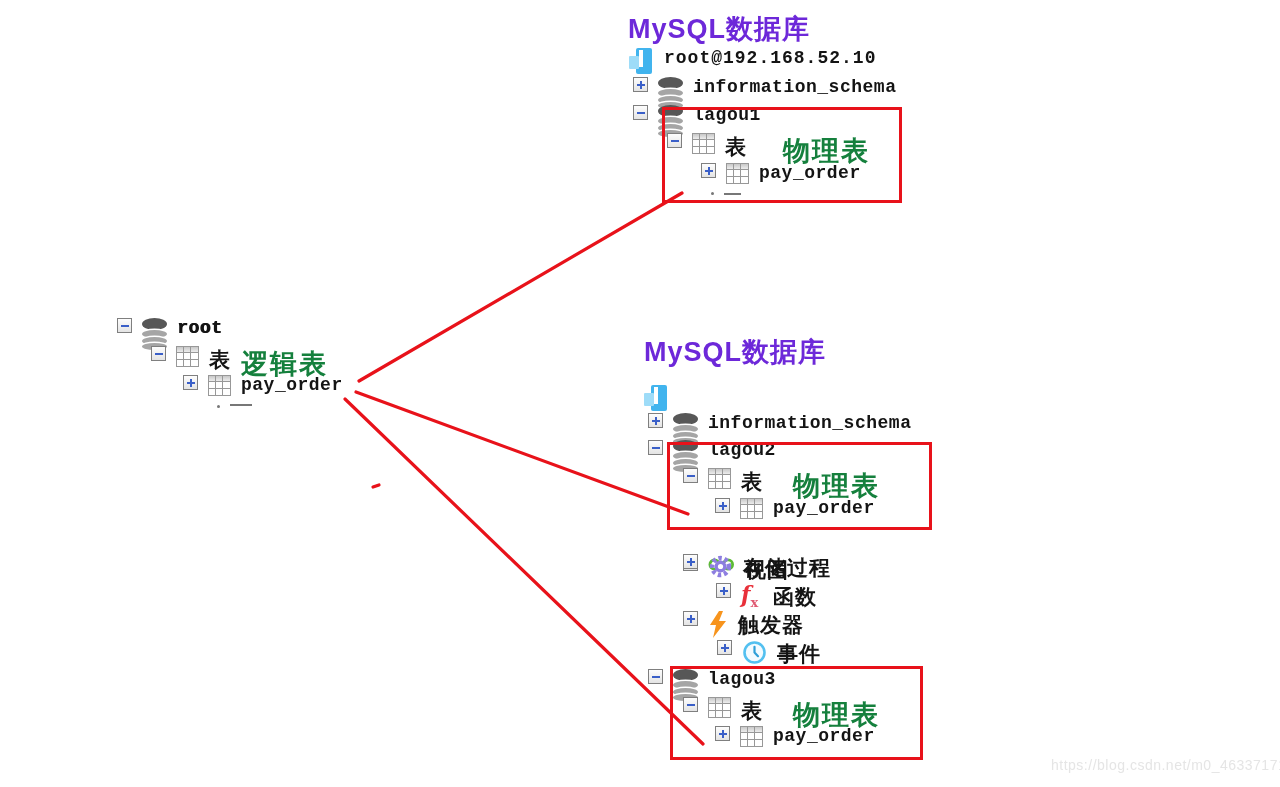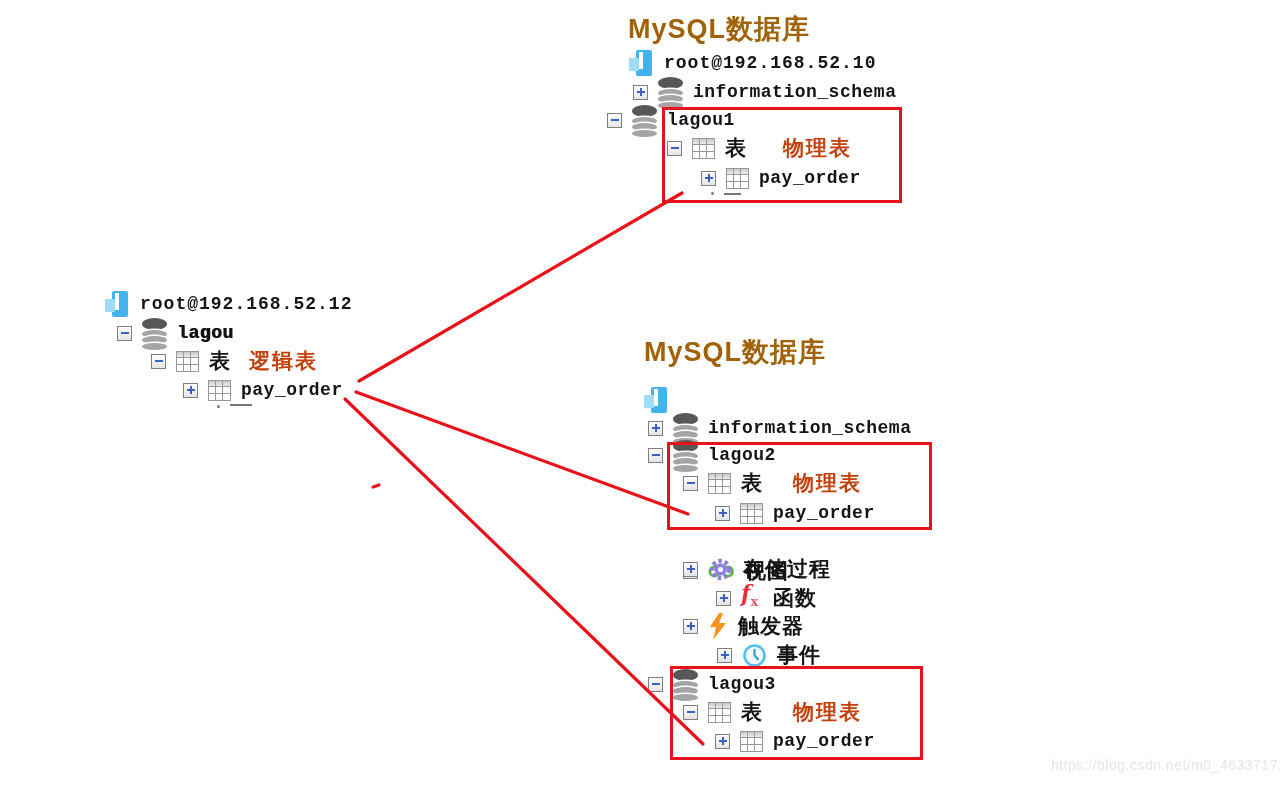--- a/index.html
+++ b/index.html
@@ -5,52 +5,52 @@
   * { margin:0; padding:0; box-sizing:border-box; }
   html,body { background:#fff; }
   #canvas {
     position:relative; width:1280px; height:787px;
     background:#fff; overflow:hidden;
     font-family:"Liberation Sans","DejaVu Sans",sans-serif;
   }
 
   
   .rtitle {
-    position:absolute; color:#a16207; font-weight:bold;
+    position:absolute; color:#6d28d9; font-weight:bold;
     font-size:27px; letter-spacing:1px; white-space:nowrap; z-index:4;
   }
   .hbox {
     position:absolute; border:3px solid #e8121a; z-index:6;
     pointer-events:none;
   }
   svg.overlay {
     position:absolute; left:0; top:0; z-index:7; pointer-events:none;
   }
   svg.overlay line { stroke:#e8121a; stroke-width:3.2; stroke-linecap:round; }
 
   
   .trow {
-    position:absolute; display:flex; align-items:center;
+    position:absolute; display:flex; 
     height:30px; white-space:nowrap; column-gap:10px; z-index:2;
   }
   .tlabel {
     font-family:"Liberation Mono","DejaVu Sans Mono",monospace;
     font-weight:bold; font-size:18px; color:#141414; letter-spacing:0.5px;
   }
   .tlabel.rootlbl { letter-spacing:1px; }
   .tlabel.xbold { text-shadow:0.8px 0 0 #141414; }
   .tlabel.cjk {
     font-family:"Liberation Sans","DejaVu Sans",sans-serif;
     font-size:21px; font-weight:600; letter-spacing:1px;
   }
   .anno {
-    color:#c2410c; font-size:21px; font-weight:bold; letter-spacing:2px;
+    color:#15803d; font-size:27px; font-weight:bold; letter-spacing:2px;
     font-family:"Liberation Sans","DejaVu Sans",sans-serif;
   }
-  .ml-lg { margin-left:26px; } .ml-md { margin-left:20px; } .ml-sm { margin-left:8px; }
+  .ml-lg { margin-left:26px; } .ml-md { margin-left:20px; } .ml-sm { margin-left:0; }
 
   
   .exp {
     width:15px; height:15px; flex:none; position:relative;
     border:1px solid #7f7f7f; background:linear-gradient(#fdfdfd,#e4e4e4);
   }
   .exp::before {
     content:""; position:absolute; left:2.5px; top:5.5px;
     width:8px; height:2px; background:#3a5fc8;
   }
@@ -127,21 +127,21 @@
   <div class="trow" style="left:633px;top:77px">
     <span class="exp plus"></span>
     <span class="ic-db">
         <i class="d1"></i>
         <i class="d2"></i>
         <i class="d3"></i>
         <i class="d4"></i>
       </span>
     <span class="tlabel">information_schema</span>
   </div>
-  <div class="trow" style="left:607px;top:105px">
+  <div class="trow" style="left:633px;top:105px">
     <span class="exp"></span>
     <span class="ic-db">
         <i class="d1"></i>
         <i class="d2"></i>
         <i class="d3"></i>
         <i class="d4"></i>
       </span>
     <span class="tlabel">lagou1</span>
   </div>
   <div class="trow" style="left:667px;top:133px">
@@ -149,36 +149,29 @@
     <span class="ic-table"></span>
     <span class="tlabel cjk">表</span>
     <span class="anno ml-lg">物理表</span>
   </div>
   <div class="trow" style="left:701px;top:163px">
     <span class="exp plus"></span>
     <span class="ic-table"></span>
     <span class="tlabel">pay_order</span>
   </div>
 
-  <div class="trow" style="left:105px;top:289px">
-    <span class="ic-conn">
-        <span class="c2"></span>
-        <span class="c1"></span>
-      </span>
-    <span class="tlabel rootlbl">root@192.168.52.12</span>
-  </div>
   <div class="trow" style="left:117px;top:318px">
     <span class="exp"></span>
     <span class="ic-db">
         <i class="d1"></i>
         <i class="d2"></i>
         <i class="d3"></i>
         <i class="d4"></i>
       </span>
-    <span class="tlabel xbold">lagou</span>
+    <span class="tlabel xbold">root</span>
   </div>
   <div class="trow" style="left:151px;top:346px">
     <span class="exp"></span>
     <span class="ic-table"></span>
     <span class="tlabel cjk">表</span>
     <span class="anno ml-sm">逻辑表</span>
   </div>
   <div class="trow" style="left:183px;top:375px">
     <span class="exp plus"></span>
     <span class="ic-table"></span>

